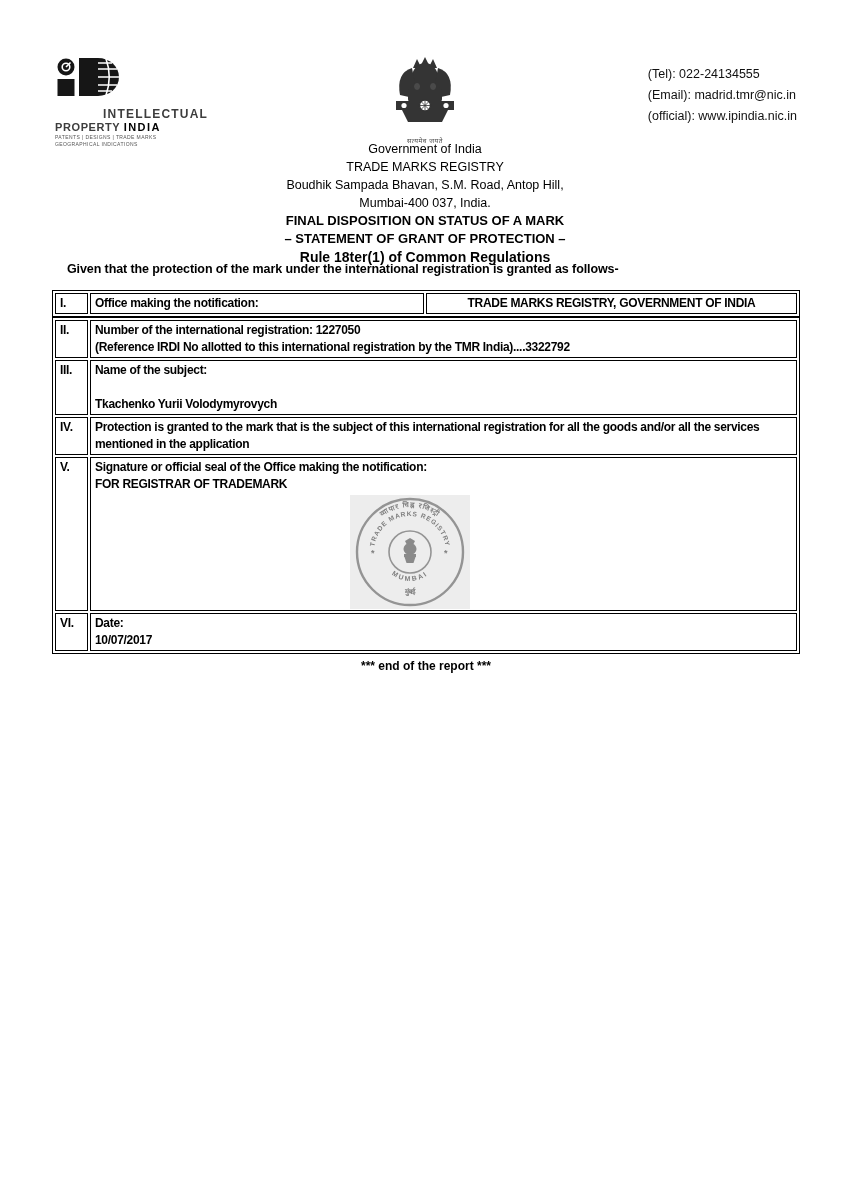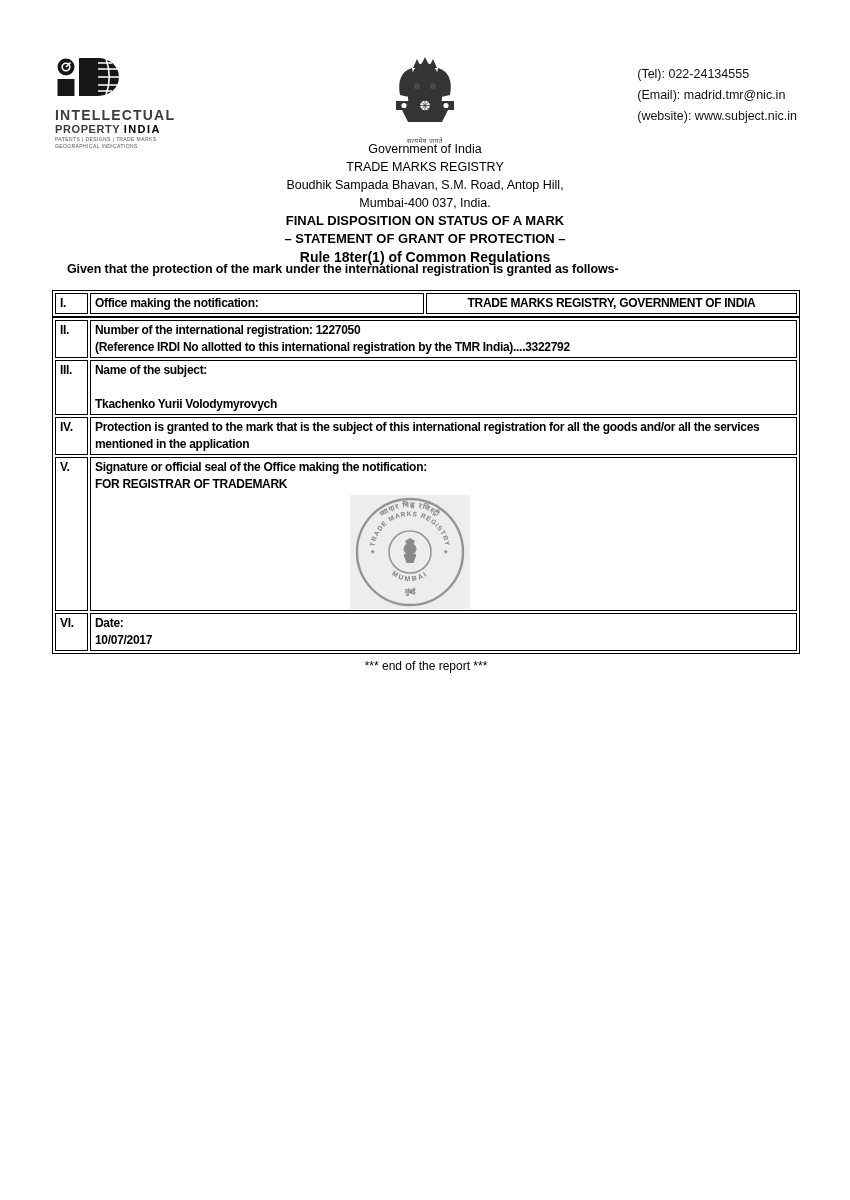--- a/index.html
+++ b/index.html
@@ -9,21 +9,21 @@
     width: 850px; height: 1200px;
     background: #ffffff;
     font-family: "Liberation Sans", sans-serif;
     color: #000;
     overflow: hidden;
   }
 
   
   .logo-block { position: absolute; left: 55px; top: 58px; width: 150px; }
   .logo-graphic { display: block; }
-  .logo-line1 { font-size: 14px; font-weight: bold; letter-spacing: 1.2px; color: #3d3d3d; margin-top: 3px; }
+  .logo-line1 { font-size: 12px; font-weight: bold; letter-spacing: 1.2px; color: #3d3d3d; margin-top: 3px; margin-left: 48px; }
   .logo-line2 { font-size: 11px; font-weight: bold; letter-spacing: 0.6px; color: #3d3d3d; }
   .logo-line2 .india { color: #000; letter-spacing: 1.4px; }
   .logo-tag { font-size: 5px; color: #555; letter-spacing: 0.4px; line-height: 6px; margin-top: 1px; }
 
   .emblem-block { position: absolute; left: 50%; transform: translateX(-50%); top: 55px; text-align: center; }
   .emblem-motto { font-size: 6.5px; color: #4c4c4c; margin-top: 1px; letter-spacing: 0.5px; }
 
   .contact-block { position: absolute; right: 53px; top: 64px; font-size: 12.5px; line-height: 21px; color: #111; }
 
   .center-head { position: absolute; left: 0; top: 140px; width: 100%; text-align: center; font-size: 12.5px; line-height: 18px; }
@@ -50,21 +50,21 @@
     vertical-align: top;
     overflow: hidden;
   }
   td.num { width: 33px; vertical-align: middle; }
   td.label-cell { width: 334px; }
   td.value-center { text-align: center; vertical-align: middle; }
   .spacer-line { height: 17px; }
 
   .seal-wrap { margin: 2px 0 0 255px; width: 120px; height: 114px; background: #ededed; }
 
-  .footer-line { width: 748px; margin-left: 52px; text-align: center; font-size: 12px; font-weight: normal; margin-top: 5px; }
+  .footer-line { width: 748px; margin-left: 52px; text-align: center; font-size: 12px; font-weight: bold; margin-top: 5px; }
 </style>
 </head>
 <body>
 
 <div class="page">
 
   <div class="logo-block">
     <svg class="logo-graphic" width="92" height="46" viewBox="0 0 92 46">
       <g fill="#161616">
         <circle cx="11" cy="9" r="8.5"></circle>
@@ -105,21 +105,21 @@
         <circle cx="57" cy="50.5" r="2.6" fill="#ffffff"></circle>
         <path d="M28,28 a3,3.5 0 1 0 0.1,0 M44,28 a3,3.5 0 1 0 0.1,0" fill="#4a4a4a"></path>
       </g>
     </svg>
     <div class="emblem-motto">सत्यमेव जयते</div>
   </div>
 
   <div class="contact-block">
     <div>(Tel): 022-24134555</div>
     <div>(Email): madrid.tmr@nic.in</div>
-    <div>(website): www.subject.nic.in</div>
+    <div>(official): www.ipindia.nic.in</div>
   </div>
 
   <div class="center-head">
     <div>Government of India</div>
     <div>TRADE MARKS REGISTRY</div>
     <div>Boudhik Sampada Bhavan, S.M. Road, Antop Hill,</div>
     <div>Mumbai-400 037, India.</div>
     <div class="bold13">FINAL DISPOSITION ON STATUS OF A MARK</div>
     <div class="bold13">– STATEMENT OF GRANT OF PROTECTION –</div>
     <div class="bold12">Rule 18ter(1) of Common Regulations</div>

